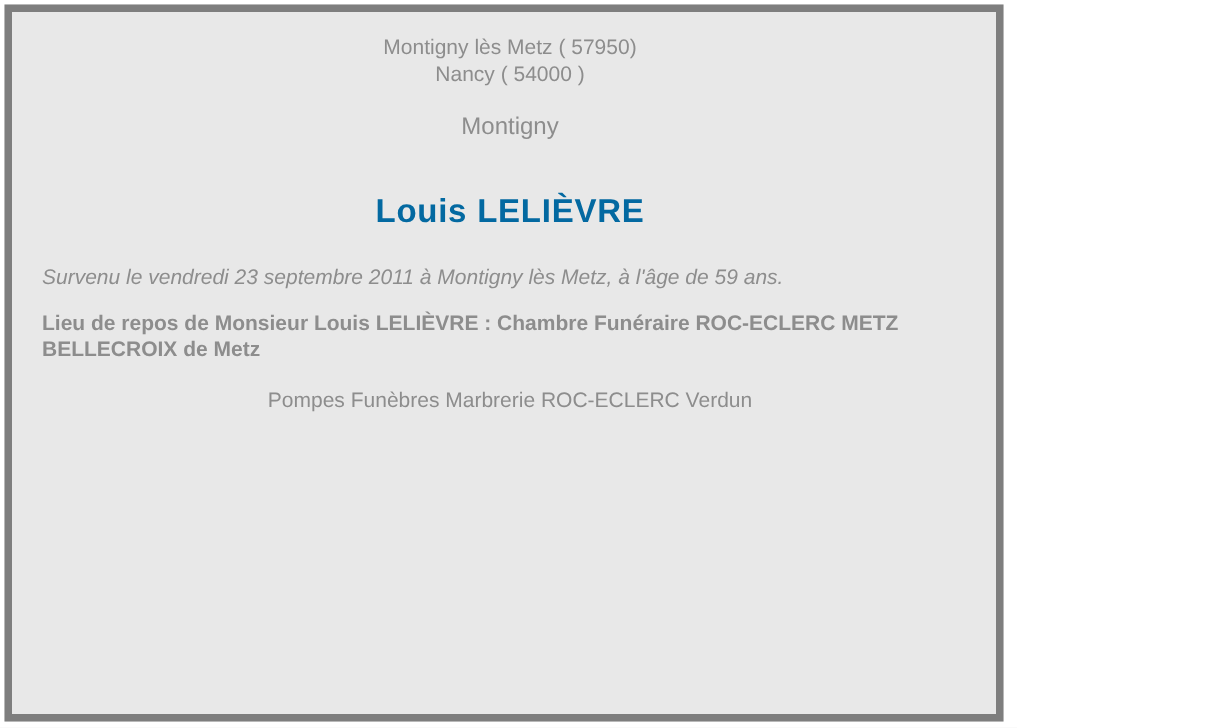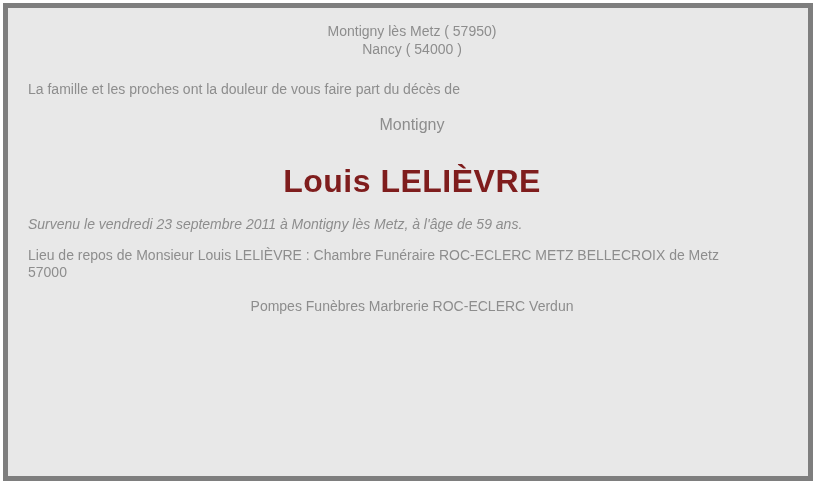--- a/index.html
+++ b/index.html
@@ -12,21 +12,21 @@
     height: 485px;
     overflow: hidden;
     position: relative;
     font-family: "Liberation Sans", "DejaVu Sans", sans-serif;
     -webkit-font-smoothing: antialiased;
   }
   .paper {
     position: absolute;
     left: 3px;
     top: 3px;
-    width: 810px;
+    width: 666px;
     height: 478px;
     box-sizing: border-box;
     border: 5px solid #7e7e7e;
     background: #e8e8e8;
     padding: 14px 12px 0 20px;
     color: #8d8d8d;
   }
   .paper p {
     margin: 0;
     font-size: 14px;
@@ -38,59 +38,57 @@
 
   .locations { line-height: 18px; }
   .intro { margin-top: 22px !important; }
   .civility {
     margin-top: 17px !important;
     font-size: 16px !important;
     line-height: 20px !important;
   }
   .deceased-name {
     margin: 28px 0 0 0;
-    font-size: 32px;
+    font-size: 22px;
     line-height: 36px;
     font-weight: bold;
-    color: #7f1d1d;
+    color: #0369a1;
     text-align: center;
     letter-spacing: 0.5px;
   }
   .spouse { margin-top: 18px !important; }
   .death { margin-top: 16px !important; font-style: italic; }
   .ceremony { margin-top: 14px !important; line-height: 17px !important; }
-  .repose { margin-top: 14px !important; line-height: 17px !important; }
+  .repose { margin-top: 14px !important; line-height: 17px !important; font-weight: bold; }
   .farewell { margin-top: 12px !important; }
   .funeral-home { margin-top: 12px !important; }
   .footer-line { margin-top: 16px !important; }
 </style>
 </head>
 <body>
 
 <div class="paper">
 
   <p class="locations center">
     <span class="block-line">Montigny lès Metz ( 57950)</span>
     <span class="block-line">Nancy ( 54000 )</span>
   </p>
 
-  <p class="intro">La famille et les proches ont la douleur de vous faire part du décès de</p>
 
   <p class="civility center">Montigny</p>
 
   <h1 class="deceased-name">Louis LELIÈVRE</h1>
 
 
   <p class="death">Survenu le vendredi 23 septembre 2011 à Montigny lès Metz, à l'âge de 59 ans.</p>
 
   <p class="ceremony">
   </p>
 
   <p class="repose">
     <span class="block-line">Lieu de repos de Monsieur Louis LELIÈVRE : Chambre Funéraire ROC-ECLERC METZ BELLECROIX de Metz</span>
-    <span class="block-line">57000</span>
   </p>
 
 
 
   <p class="footer-line center">Pompes Funèbres Marbrerie ROC-ECLERC Verdun</p>
 
 </div>
 
 </body></html>

